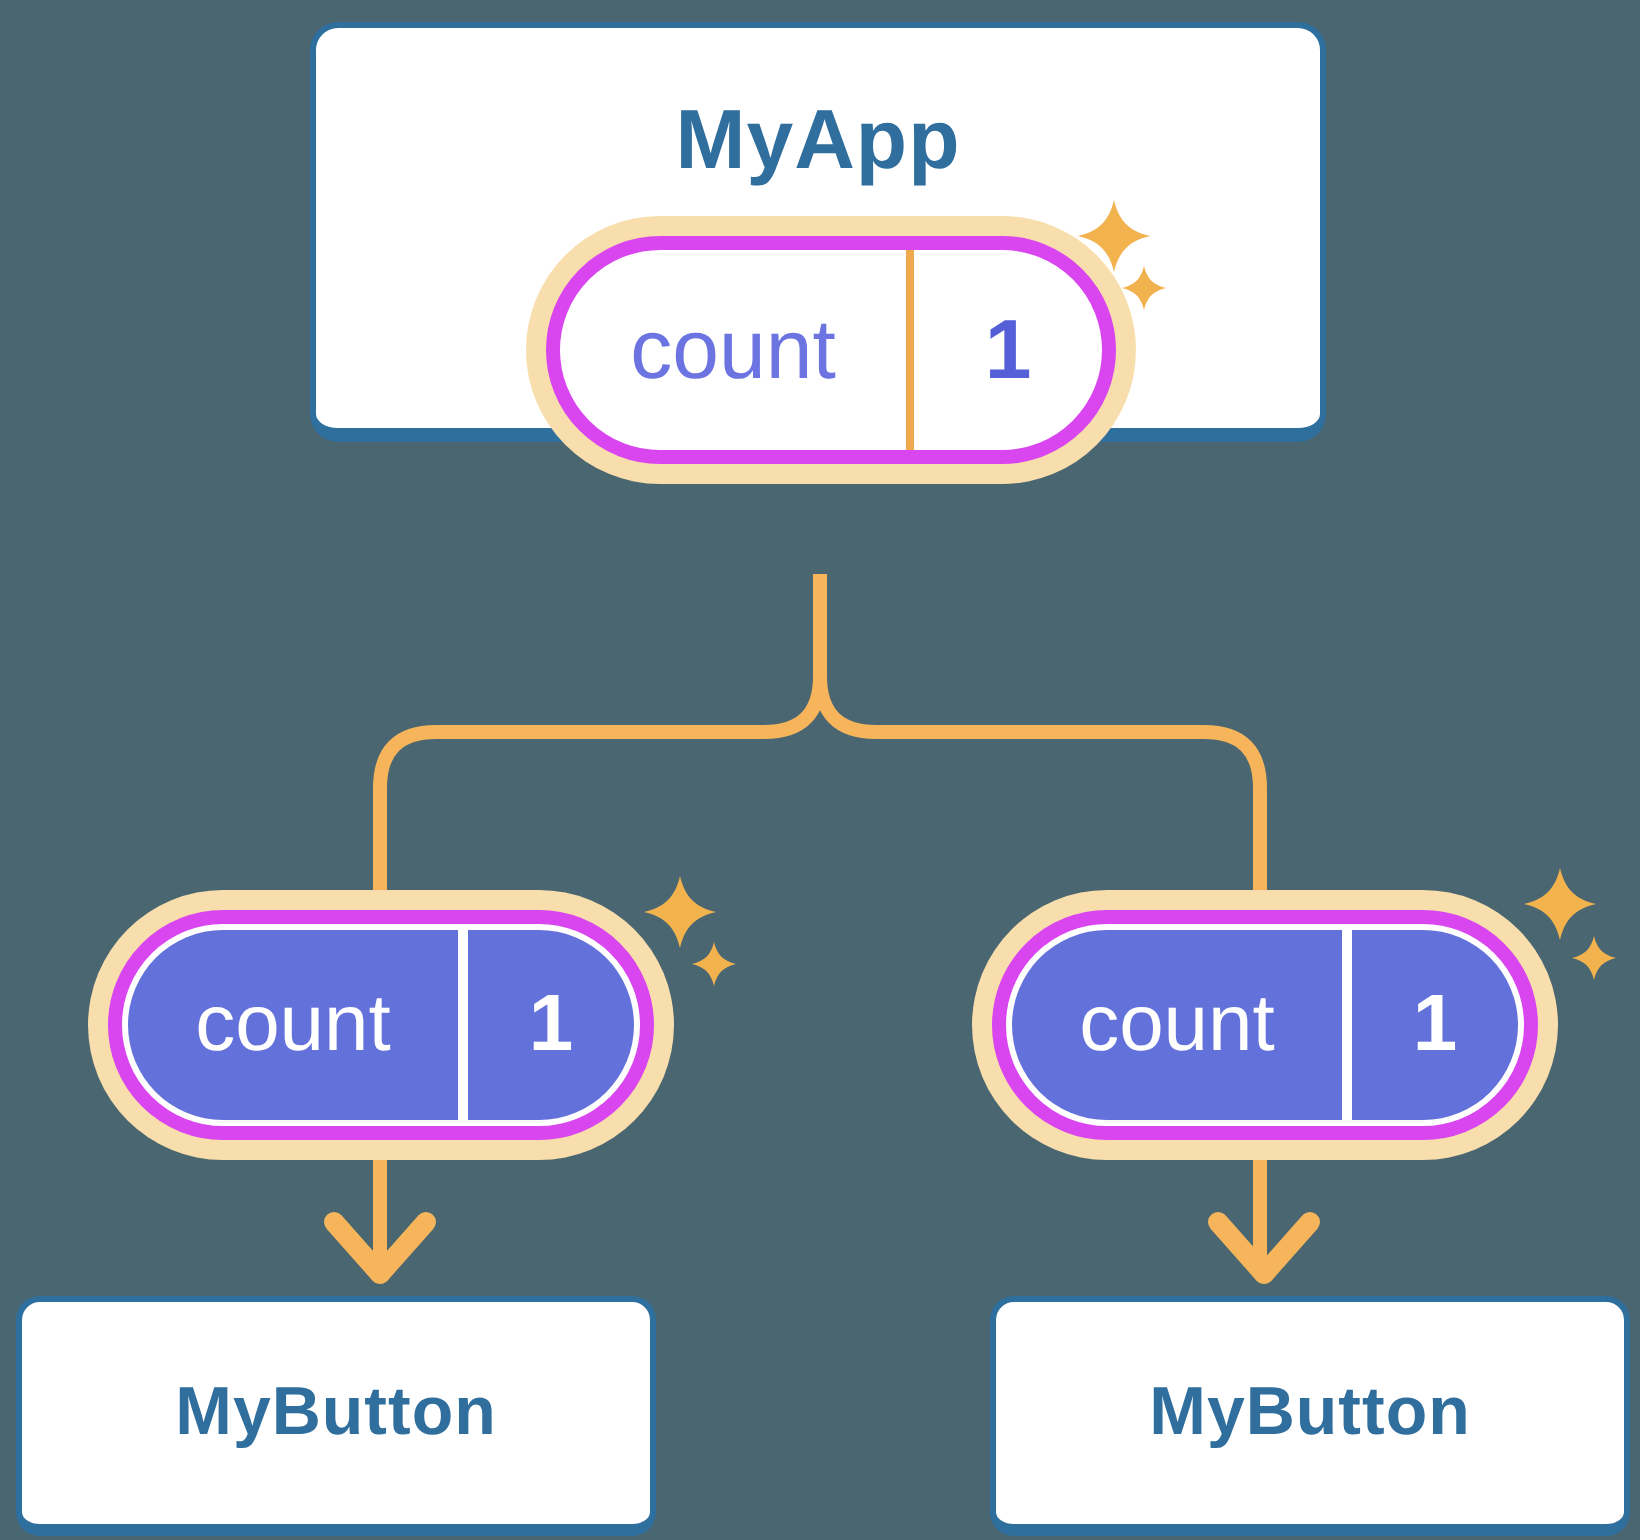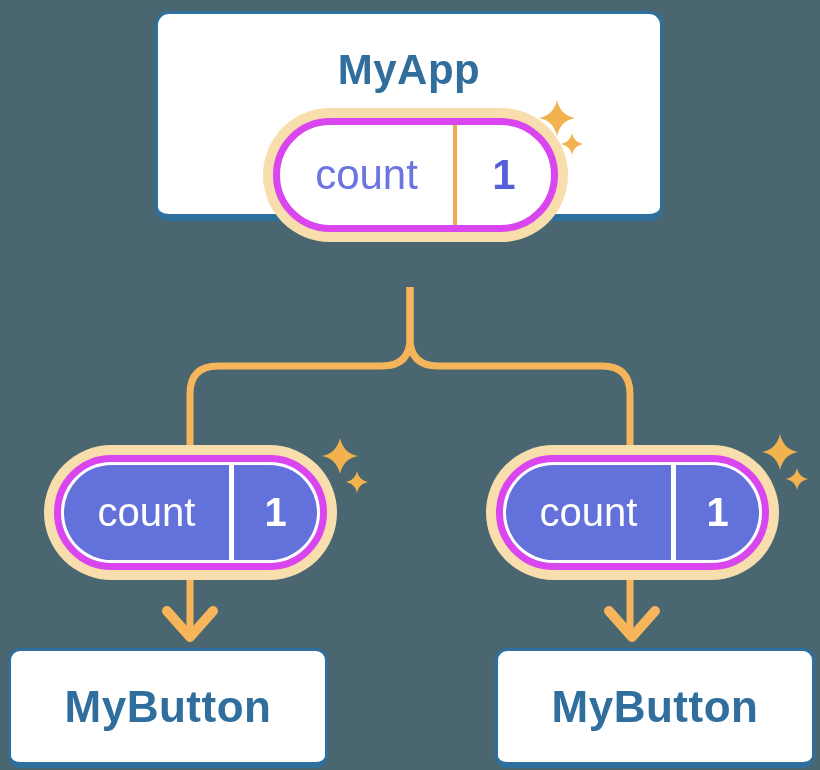--- a/index.html
+++ b/index.html
@@ -20,21 +20,21 @@
   }
   .root-card{left:155px;top:11px;width:508px;height:210px;}
   .leaf-card{width:320px;height:120px;display:flex;align-items:center;justify-content:center;border-bottom-width:6px;border-radius:12px;}
   .leaf-card.left{left:8px;top:648px;}
   .leaf-card.right{left:495px;top:648px;}
   .card-title{
     color:#2F6E9D;font-size:42px;font-weight:600;letter-spacing:0.5px;
     text-align:center;
   }
   .root-card .card-title{margin-top:32px;}
-  .leaf-card .card-title{font-size:44px;}
+  .leaf-card .card-title{font-size:34px;}
 
   
   .pill-glow{
     position:absolute;background:#F8DEAC;border-radius:70px;padding:10px;
   }
   .state-pill{left:263px;top:108px;width:305px;height:134px;}
   .prop-pill{width:293px;height:135px;}
   .prop-pill.left{left:44px;top:445px;}
   .prop-pill.right{left:486px;top:445px;}
 

